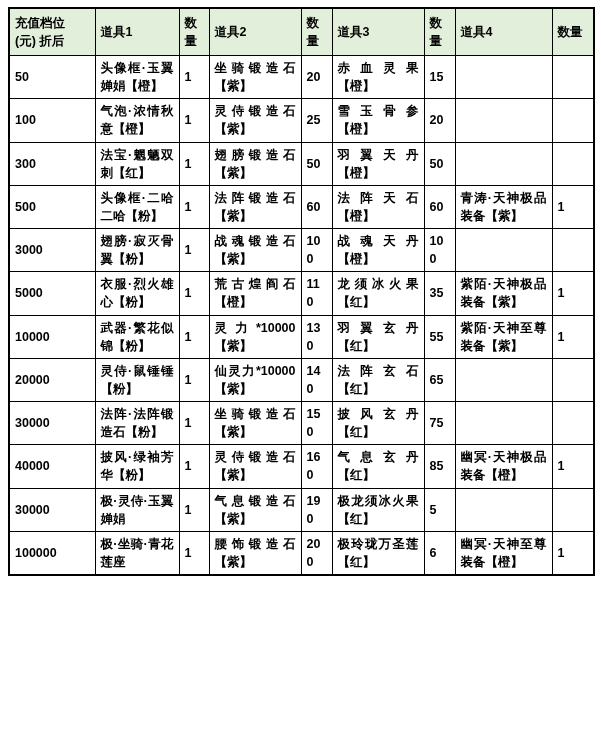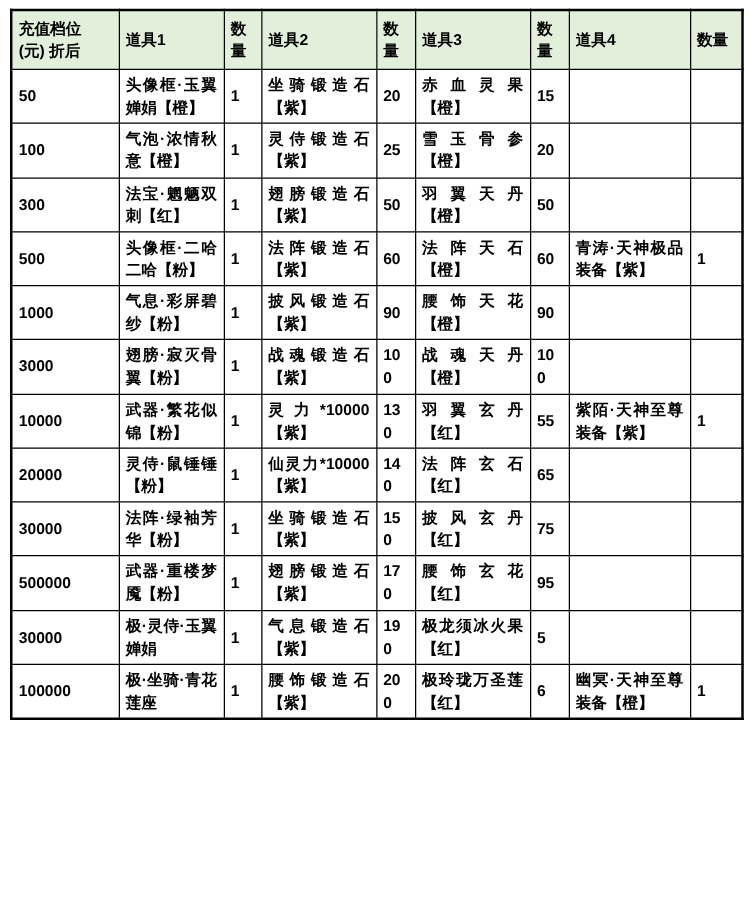--- a/index.html
+++ b/index.html
@@ -123,40 +123,40 @@
           <td class="item">头像框·二哈二哈【粉】</td>
           <td class="qty">1</td>
           <td class="item">法阵锻造石【紫】</td>
           <td class="qty">60</td>
           <td class="item">法阵天石【橙】</td>
           <td class="qty">60</td>
           <td class="item">青涛·天神极品装备【紫】</td>
           <td class="qty">1</td>
         </tr>
         <tr>
-          <td class="tier">1000</td>
-          <td class="item">气息·彩屏碧纱【粉】</td>
-          <td class="qty">1</td>
-          <td class="item">披风锻造石【紫】</td>
-          <td class="qty">90</td>
-          <td class="item">腰饰天花【橙】</td>
-          <td class="qty">90</td>
-          <td class="item"></td>
-          <td class="qty"></td>
-        </tr>
-        <tr>
           <td class="tier">3000</td>
           <td class="item">翅膀·寂灭骨翼【粉】</td>
           <td class="qty">1</td>
           <td class="item">战魂锻造石【紫】</td>
           <td class="qty">100</td>
           <td class="item">战魂天丹【橙】</td>
           <td class="qty">100</td>
           <td class="item"></td>
           <td class="qty"></td>
+        </tr>
+        <tr>
+          <td class="tier">5000</td>
+          <td class="item">衣服·烈火雄心【粉】</td>
+          <td class="qty">1</td>
+          <td class="item">荒古煌阎石【橙】</td>
+          <td class="qty">110</td>
+          <td class="item">龙须冰火果【红】</td>
+          <td class="qty">35</td>
+          <td class="item">紫陌·天神极品装备【紫】</td>
+          <td class="qty">1</td>
         </tr>
         <tr>
           <td class="tier">10000</td>
           <td class="item">武器·繁花似锦【粉】</td>
           <td class="qty">1</td>
           <td class="item">灵力*10000【紫】</td>
           <td class="qty">130</td>
           <td class="item">羽翼玄丹【红】</td>
           <td class="qty">55</td>
           <td class="item">紫陌·天神至尊装备【紫】</td>
@@ -168,39 +168,39 @@
           <td class="qty">1</td>
           <td class="item">仙灵力*10000【紫】</td>
           <td class="qty">140</td>
           <td class="item">法阵玄石【红】</td>
           <td class="qty">65</td>
           <td class="item"></td>
           <td class="qty"></td>
         </tr>
         <tr>
           <td class="tier">30000</td>
-          <td class="item">法阵·绿袖芳华【粉】</td>
+          <td class="item">法阵·法阵锻造石【粉】</td>
           <td class="qty">1</td>
           <td class="item">坐骑锻造石【紫】</td>
           <td class="qty">150</td>
           <td class="item">披风玄丹【红】</td>
           <td class="qty">75</td>
           <td class="item"></td>
           <td class="qty"></td>
         </tr>
         <tr>
-          <td class="tier">500000</td>
-          <td class="item">武器·重楼梦魇【粉】</td>
-          <td class="qty">1</td>
-          <td class="item">翅膀锻造石【紫】</td>
-          <td class="qty">170</td>
-          <td class="item">腰饰玄花【红】</td>
-          <td class="qty">95</td>
-          <td class="item"></td>
-          <td class="qty"></td>
+          <td class="tier">40000</td>
+          <td class="item">披风·绿袖芳华【粉】</td>
+          <td class="qty">1</td>
+          <td class="item">灵侍锻造石【紫】</td>
+          <td class="qty">160</td>
+          <td class="item">气息玄丹【红】</td>
+          <td class="qty">85</td>
+          <td class="item">幽冥·天神极品装备【橙】</td>
+          <td class="qty">1</td>
         </tr>
         <tr>
           <td class="tier">30000</td>
           <td class="item">极·灵侍·玉翼婵娟</td>
           <td class="qty">1</td>
           <td class="item">气息锻造石【紫】</td>
           <td class="qty">190</td>
           <td class="item">极龙须冰火果【红】</td>
           <td class="qty">5</td>
           <td class="item"></td>

